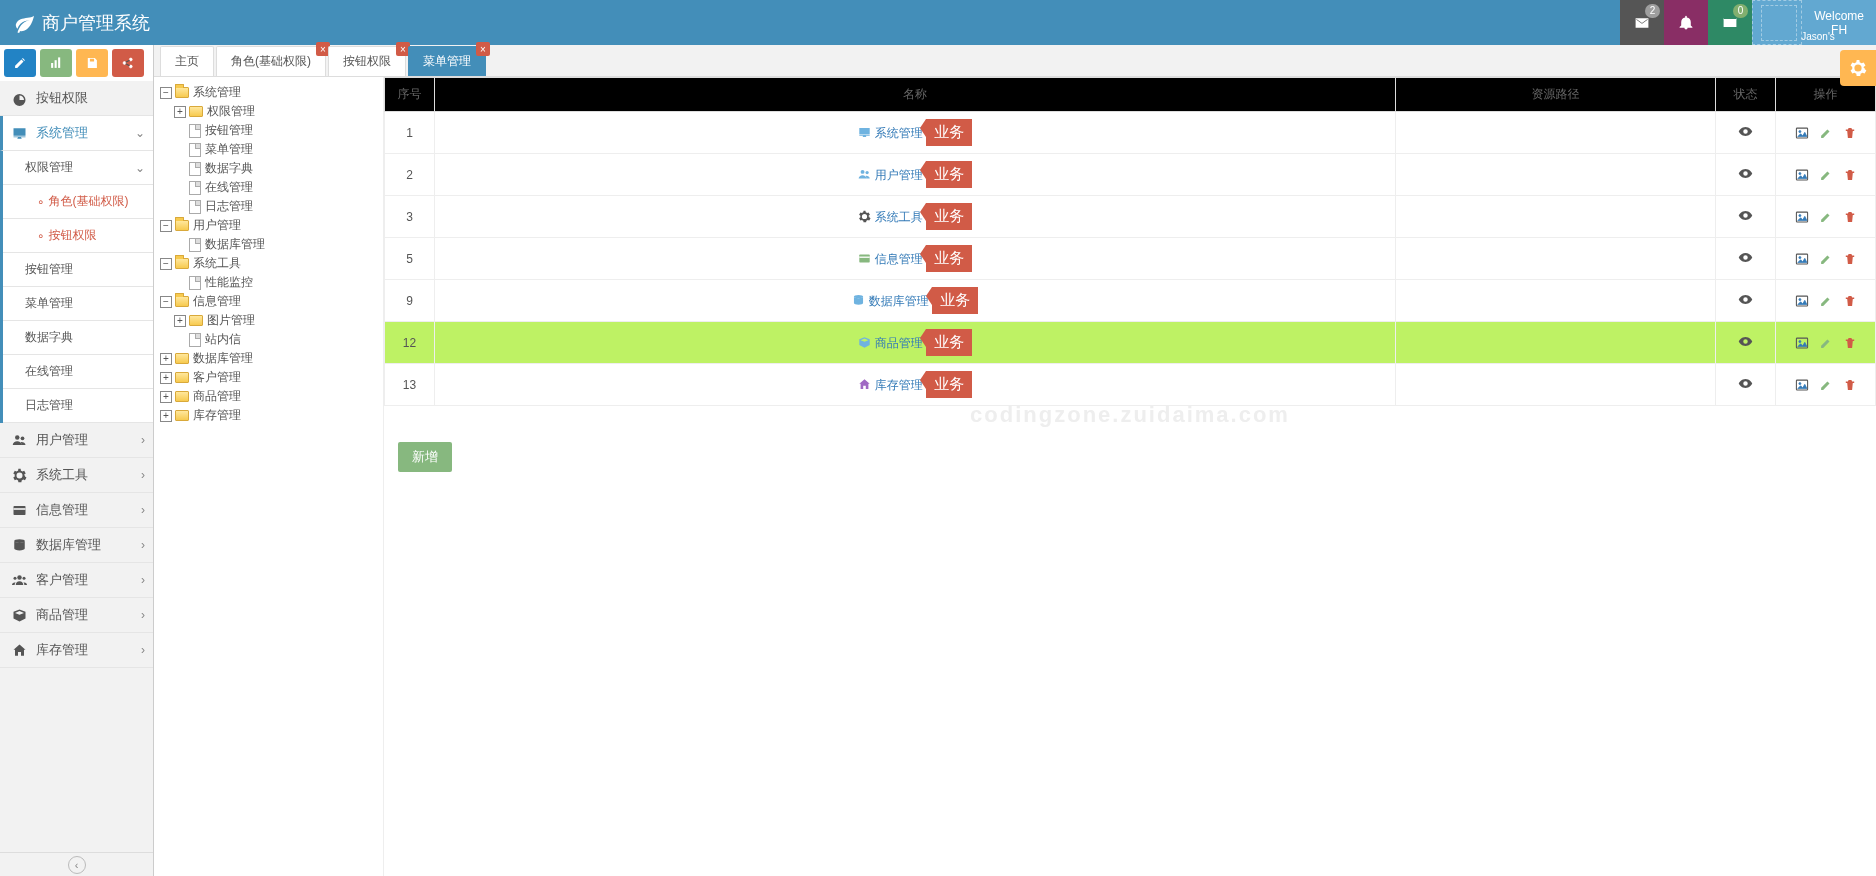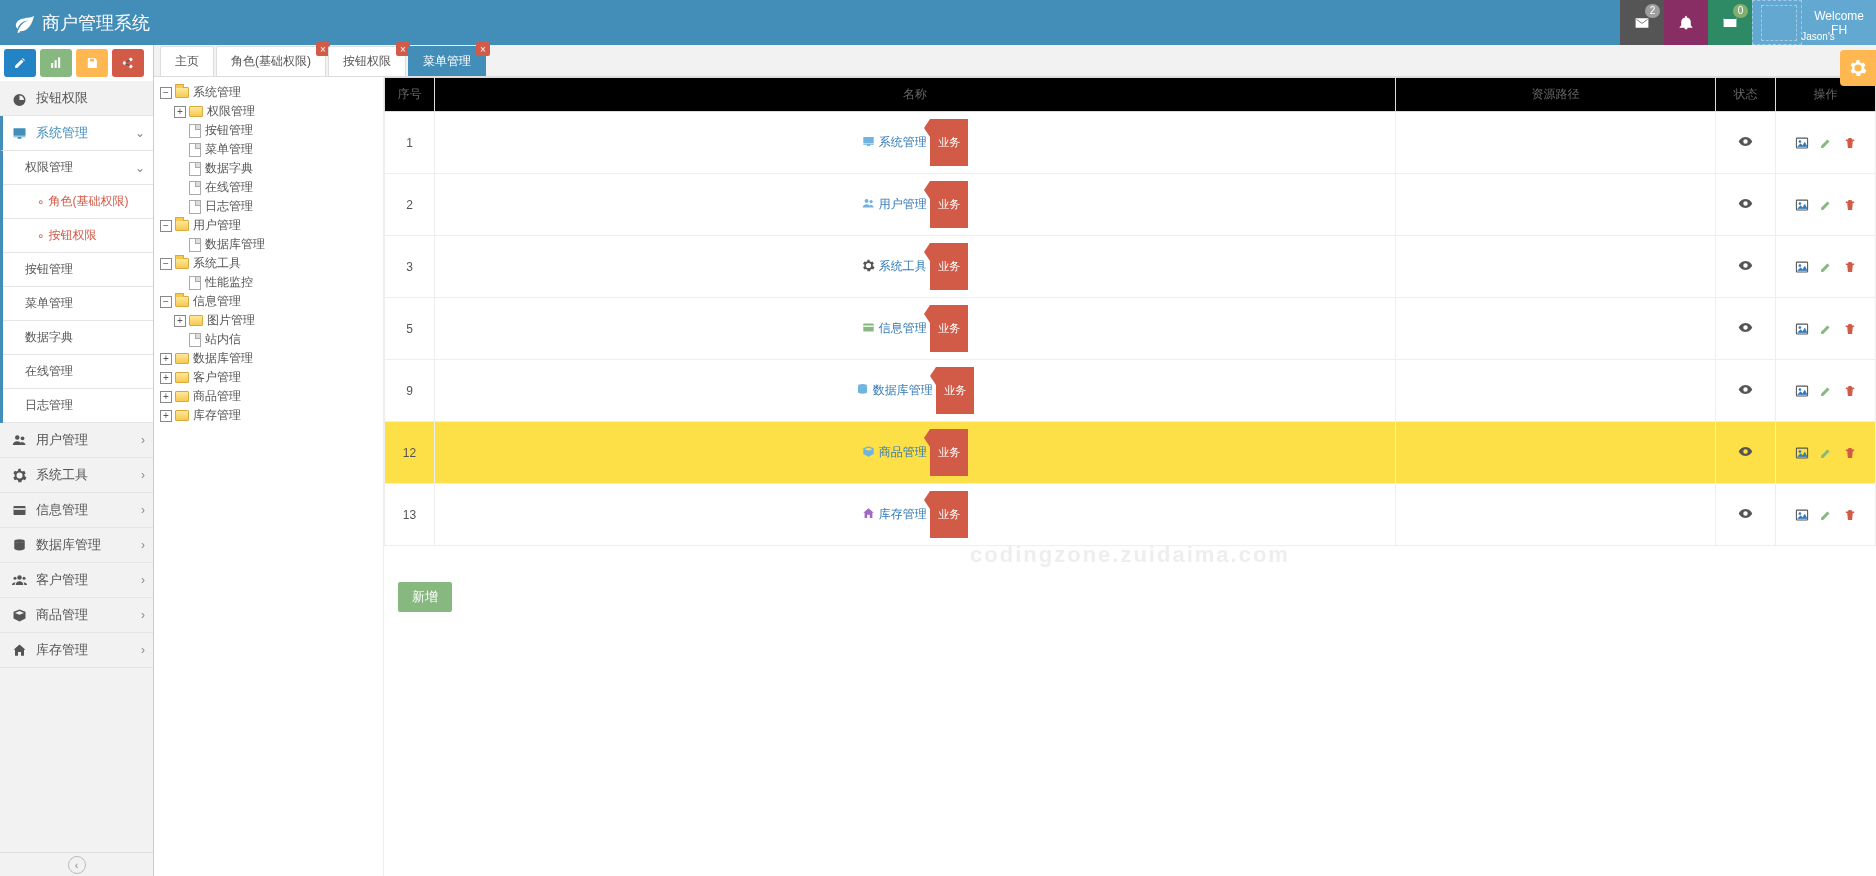--- a/index.html
+++ b/index.html
@@ -62,24 +62,24 @@
 .tree-folder.open::before { content:""; position:absolute; left:-1px; top:-4px; width:7px; height:3px; background:#F7CA4F; border:1px solid #D9A93A; border-bottom:none; border-radius:1px 1px 0 0;}
 .tree-leaf-icon { width:12px; height:14px; margin-right:4px; flex-shrink:0; border:1px solid #aaa; background:#fff; position:relative;}
 .tree-leaf-icon::after{ content:""; position:absolute; top:0; right:0; width:4px; height:4px; background:#ddd; border-left:1px solid #aaa; border-bottom:1px solid #aaa;}
 .tree-node.d0{padding-left:2px;} .tree-node.d1{padding-left:16px;}
 
 
 .table-wrap { flex:1; overflow:auto; padding:0;}
 table { width:100%; border-collapse:collapse; font-size:12px;}
 thead th { background:#000000; font-weight:normal; color:#666; padding:8px; border:1px solid #ddd; text-align:center;}
 tbody td { border:1px solid #eee; padding:7px 8px; text-align:center; color:#555;}
-tbody tr.hovered { background:#fde047;}
+tbody tr.hovered { background:#bef264;}
 .name-cell { color:#337ab7; }
 .name-cell svg { width:13px; height:13px; vertical-align:-2px; margin-right:4px;}
-.tag { display:inline-block; background:#D15B47; color:#fff; font-size:11px; padding:16px 8px; position:relative;}
+.tag { display:inline-block; background:#D15B47; color:#fff; font-size:15px; padding:4px 8px; position:relative;}
 .tag::before{ content:""; position:absolute; left:-6px; top:0; border-top:9px solid transparent; border-bottom:9px solid transparent; border-right:6px solid #D15B47;}
 .op-icons { display:flex; gap:10px; justify-content:center;}
 .op-icons svg { width:14px; height:14px; cursor:pointer;}
 .new-btn { margin:14px; padding:6px 14px; background:#87B87F; color:#fff; border:none; font-size:13px; cursor:pointer; border-radius:2px;}
 .watermark { text-align:center; color:#eee; font-size:22px; letter-spacing:2px; margin-top:-4px; font-weight:bold; user-select:none;}
 
 
 .gear-float { position:fixed; right:0; top:50px; width:36px; height:36px; background:#FFB752; display:flex; align-items:center; justify-content:center; border-top-left-radius:4px; border-bottom-left-radius:4px; cursor:pointer;}
 .gear-float svg { width:18px; height:18px; fill:#fff;}
 

